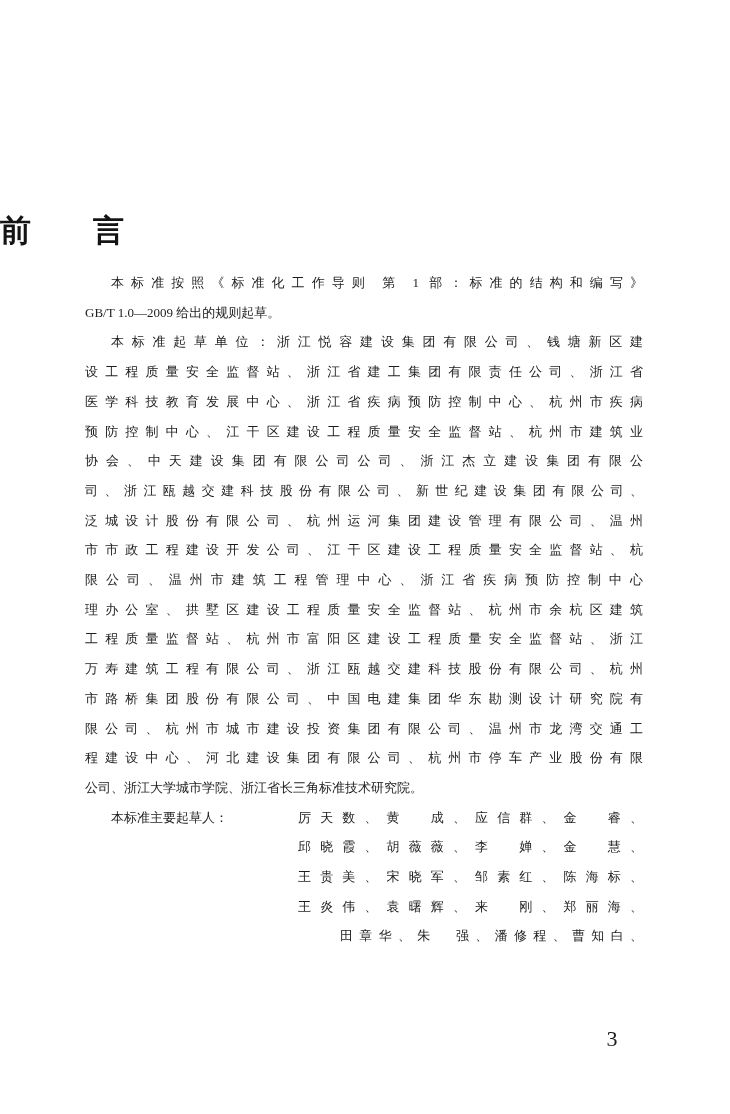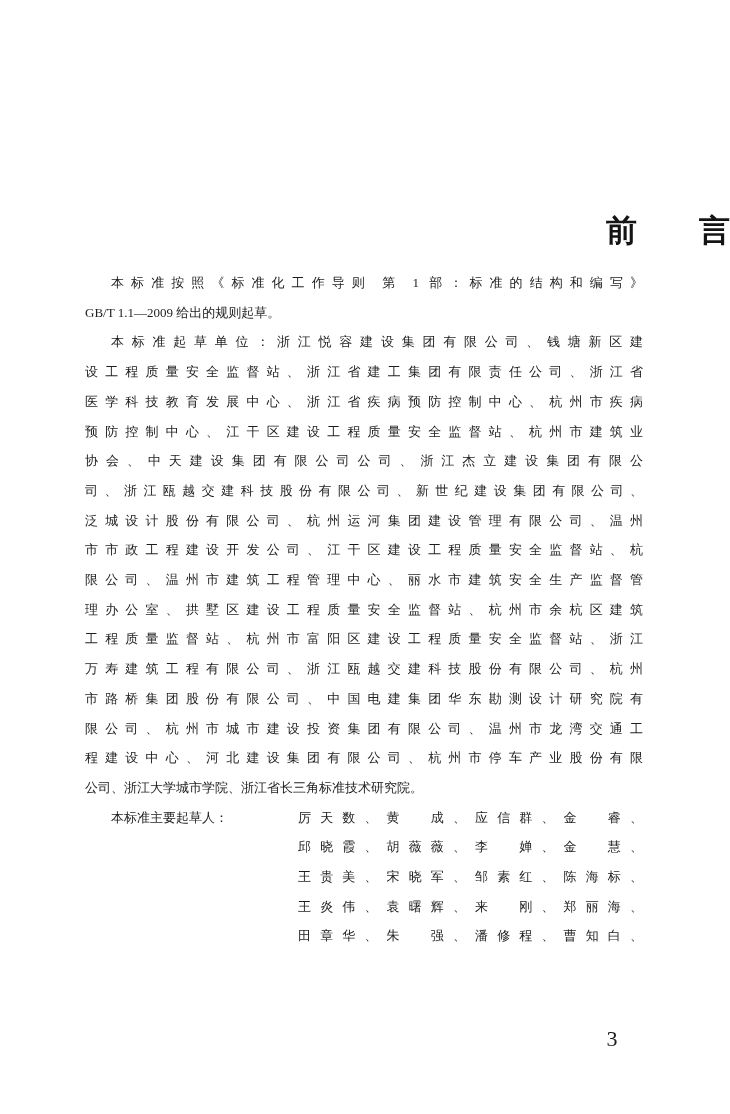--- a/index.html
+++ b/index.html
@@ -14,21 +14,21 @@
     background: #ffffff;
     overflow: hidden;
     font-family: "Liberation Serif", serif;
     color: #1d1d1d;
   }
   .doc-title {
     position: absolute;
     top: 189px;
     left: 0;
     right: 0;
-    text-align: right;
+    text-align: left;
     font-family: "Liberation Sans", sans-serif;
     font-weight: 700;
     font-size: 31px;
     color: #141414;
   }
   .content {
     position: absolute;
     left: 85px;
     top: 268px;
     width: 558px;
@@ -36,21 +36,21 @@
     line-height: 29.7px;
     text-align: justify;
   }
   .para .line {
     text-align: justify;
     text-align-last: justify;
   }
   .para .line:first-child { text-indent: 2em; }
   .para .line:last-child { text-align-last: left; }
   .para.no-indent .line:first-child { text-indent: 0; }
-  .para.justify-all .line:last-child { text-align-last: justify; }
+  .para.justify-all .line:last-child { text-align-last: justify; margin-left: 42px; }
   .drafters { display: flex; }
   .drafters-label {
     flex: 0 0 213px;
     width: 213px;
     text-indent: 2em;
     white-space: nowrap;
   }
   .drafters-names { flex: 1; min-width: 0; }
   .page-number {
     position: absolute;
@@ -67,33 +67,33 @@
 <body>
 
 <div class="page">
 
   <h1 class="doc-title">前　　言</h1>
 
   <div class="content">
 
     <div class="para">
         <div class="line">本标准按照《标准化工作导则 第 1 部：标准的结构和编写》</div>
-        <div class="line">GB/T 1.1—2009 给出的规则起草。</div>
+        <div class="line">GB/T 1.0—2009 给出的规则起草。</div>
       </div>
 
     <div class="para">
         <div class="line">本标准起草单位：浙江悦容建设集团有限公司、钱塘新区建</div>
         <div class="line">设工程质量安全监督站、浙江省建工集团有限责任公司、浙江省</div>
         <div class="line">医学科技教育发展中心、浙江省疾病预防控制中心、杭州市疾病</div>
         <div class="line">预防控制中心、江干区建设工程质量安全监督站、杭州市建筑业</div>
         <div class="line">协会、中天建设集团有限公司公司、浙江杰立建设集团有限公</div>
         <div class="line">司、浙江瓯越交建科技股份有限公司、新世纪建设集团有限公司、</div>
         <div class="line">泛城设计股份有限公司、杭州运河集团建设管理有限公司、温州</div>
         <div class="line">市市政工程建设开发公司、江干区建设工程质量安全监督站、杭</div>
-        <div class="line">限公司、温州市建筑工程管理中心、丽水市建筑安全生产监督管</div>
+        <div class="line">限公司、温州市建筑工程管理中心、浙江省疾病预防控制中心</div>
         <div class="line">理办公室、拱墅区建设工程质量安全监督站、杭州市余杭区建筑</div>
         <div class="line">工程质量监督站、杭州市富阳区建设工程质量安全监督站、浙江</div>
         <div class="line">万寿建筑工程有限公司、浙江瓯越交建科技股份有限公司、杭州</div>
         <div class="line">市路桥集团股份有限公司、中国电建集团华东勘测设计研究院有</div>
         <div class="line">限公司、杭州市城市建设投资集团有限公司、温州市龙湾交通工</div>
         <div class="line">程建设中心、河北建设集团有限公司、杭州市停车产业股份有限</div>
         <div class="line">公司、浙江大学城市学院、浙江省长三角标准技术研究院。</div>
       </div>
 
     <div class="drafters">

